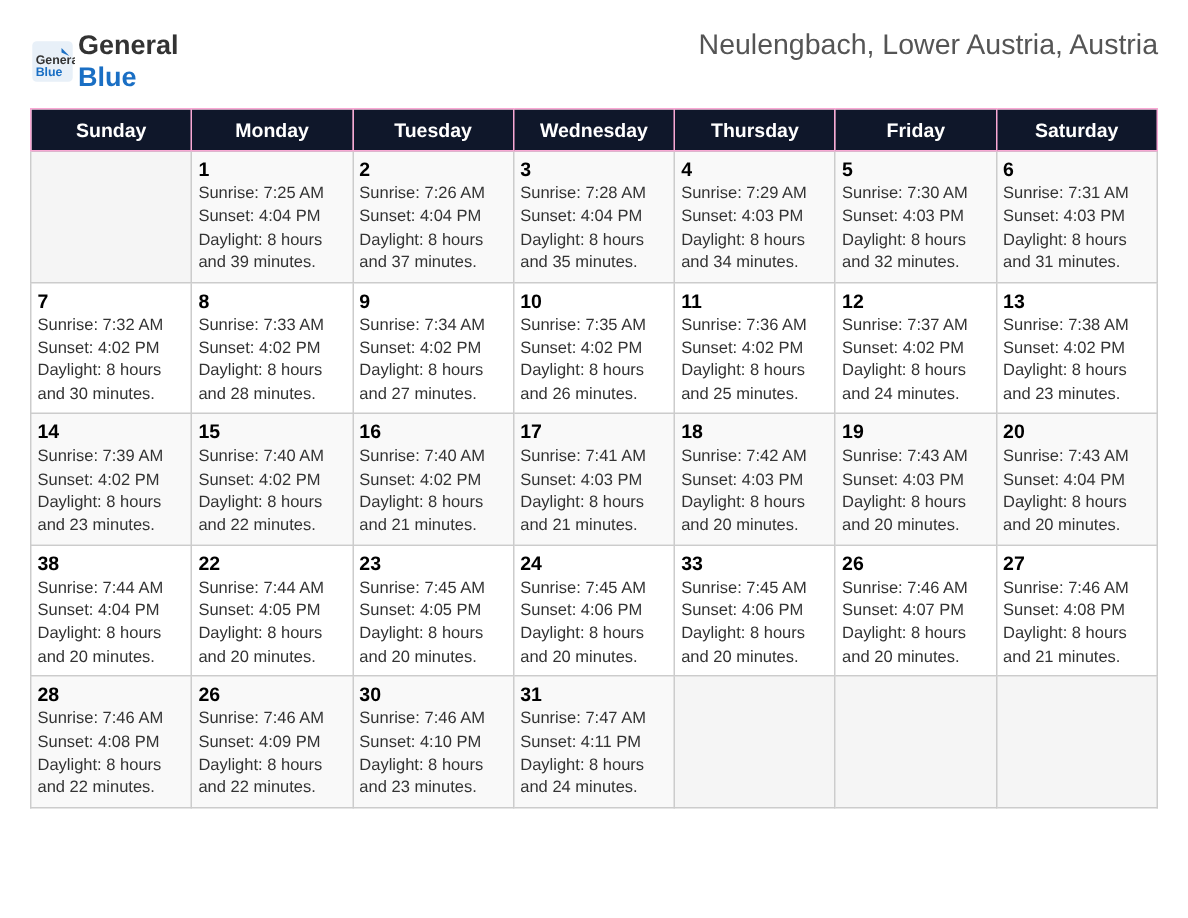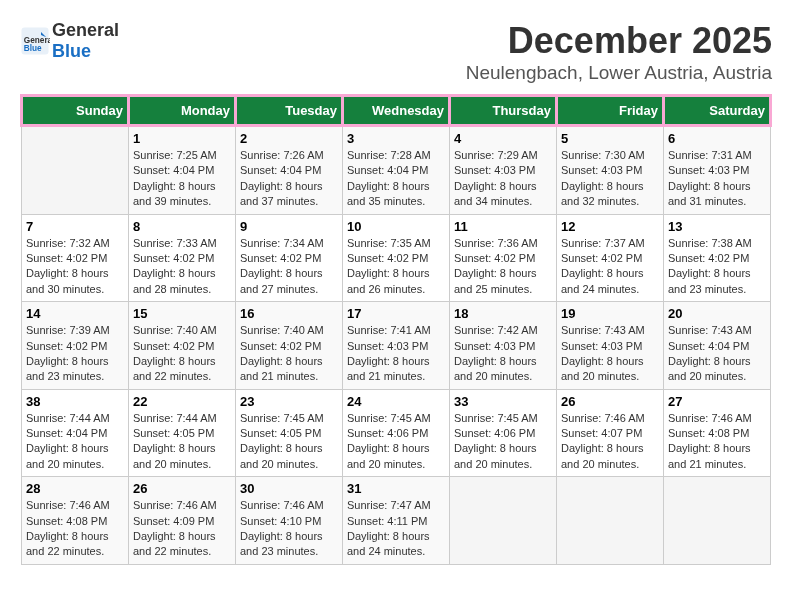--- a/index.html
+++ b/index.html
@@ -40,26 +40,26 @@
     .location {
       font-size: 19px;
       color: #555;
     }
     table {
       width: 100%;
       border-collapse: collapse;
       font-size: 11px;
     }
     thead tr th {
-      background-color: #15803d;
+      background-color: #0f172a;
       color: #fff;
       padding: 6px 4px;
-      text-align: right;
+      text-align: center;
       font-size: 13px;
-      border: 3px solid #f9a8d4;
+      border: 1px solid #f9a8d4;
     }
     tbody tr td {
       border: 1px solid #ccc;
       vertical-align: top;
       padding: 4px;
       height: 80px;
       width: 107px;
     }
     tbody tr:nth-child(odd) td {
       background-color: #f9f9f9;
@@ -91,21 +91,20 @@
       <text x="5" y="22" font-size="11" font-weight="bold" fill="#333">General</text>
       <text x="5" y="33" font-size="11" font-weight="bold" fill="#1a6fc4">Blue</text>
       <path d="M28 8 L35 15 L28 12 Z" fill="#1a6fc4"></path>
     </svg>
     <div>
       <span class="logo-general">General</span><br>
       <span class="logo-blue">Blue</span>
     </div>
   </div>
   <div class="title-block">
-    <div class="month-title">December 2025</div>
     <div class="location">Neulengbach, Lower Austria, Austria</div>
   </div>
 </div>
 
 <table>
   <thead>
     <tr>
       <th>Sunday</th>
       <th>Monday</th>
       <th>Tuesday</th>

